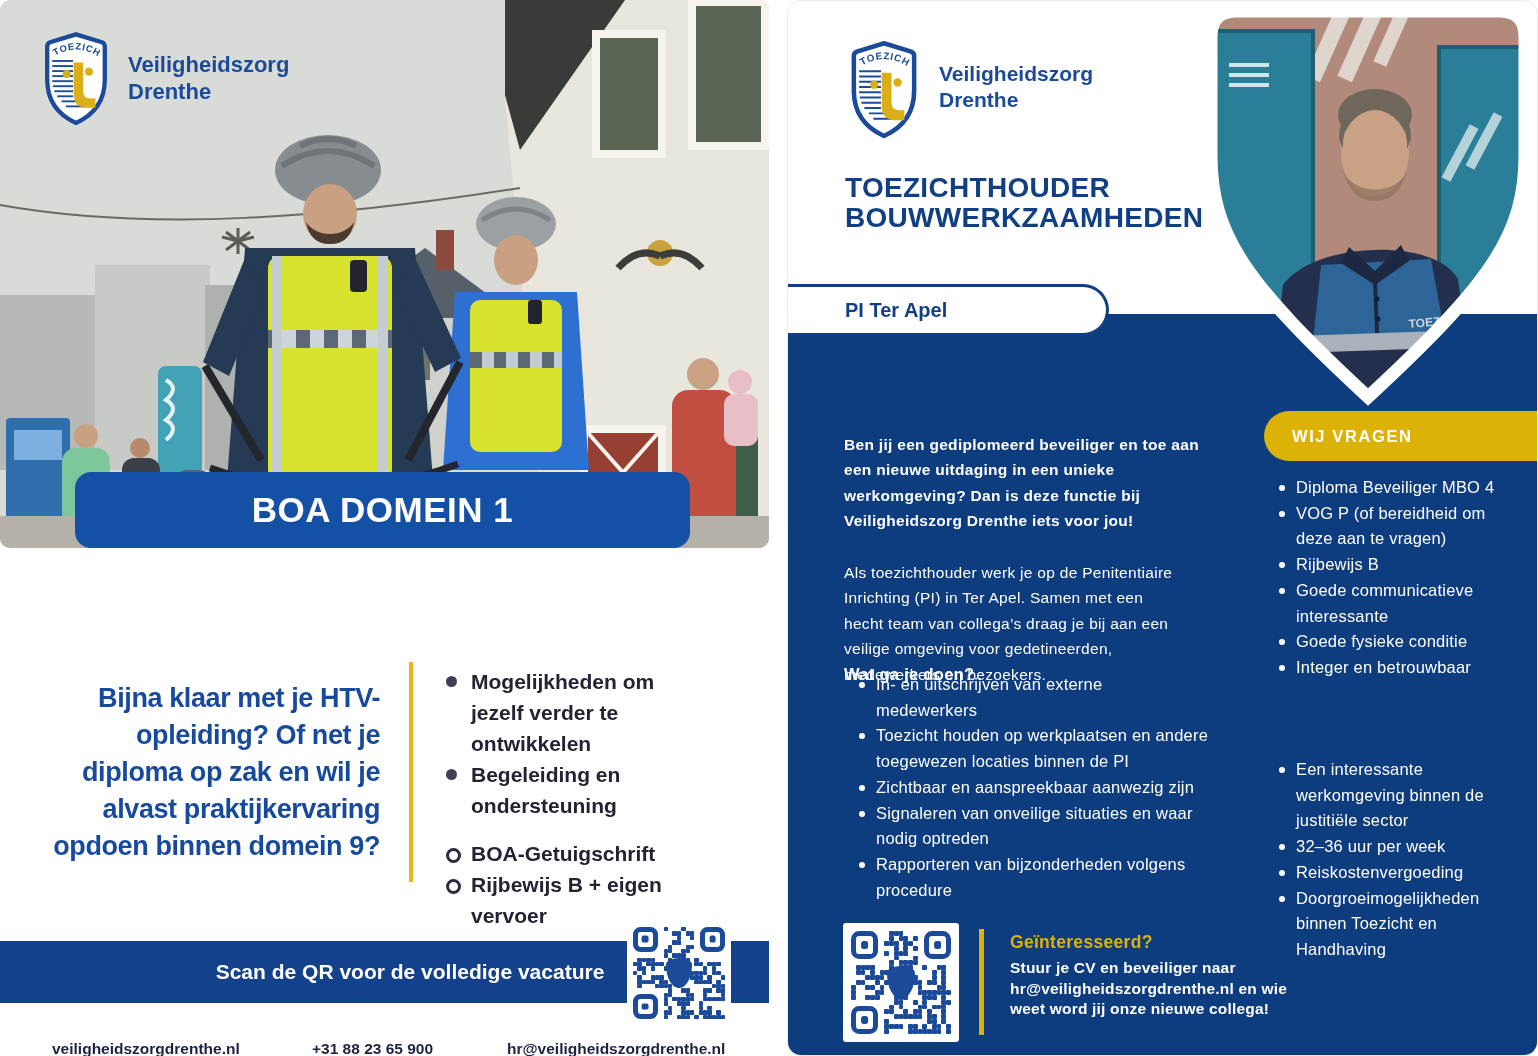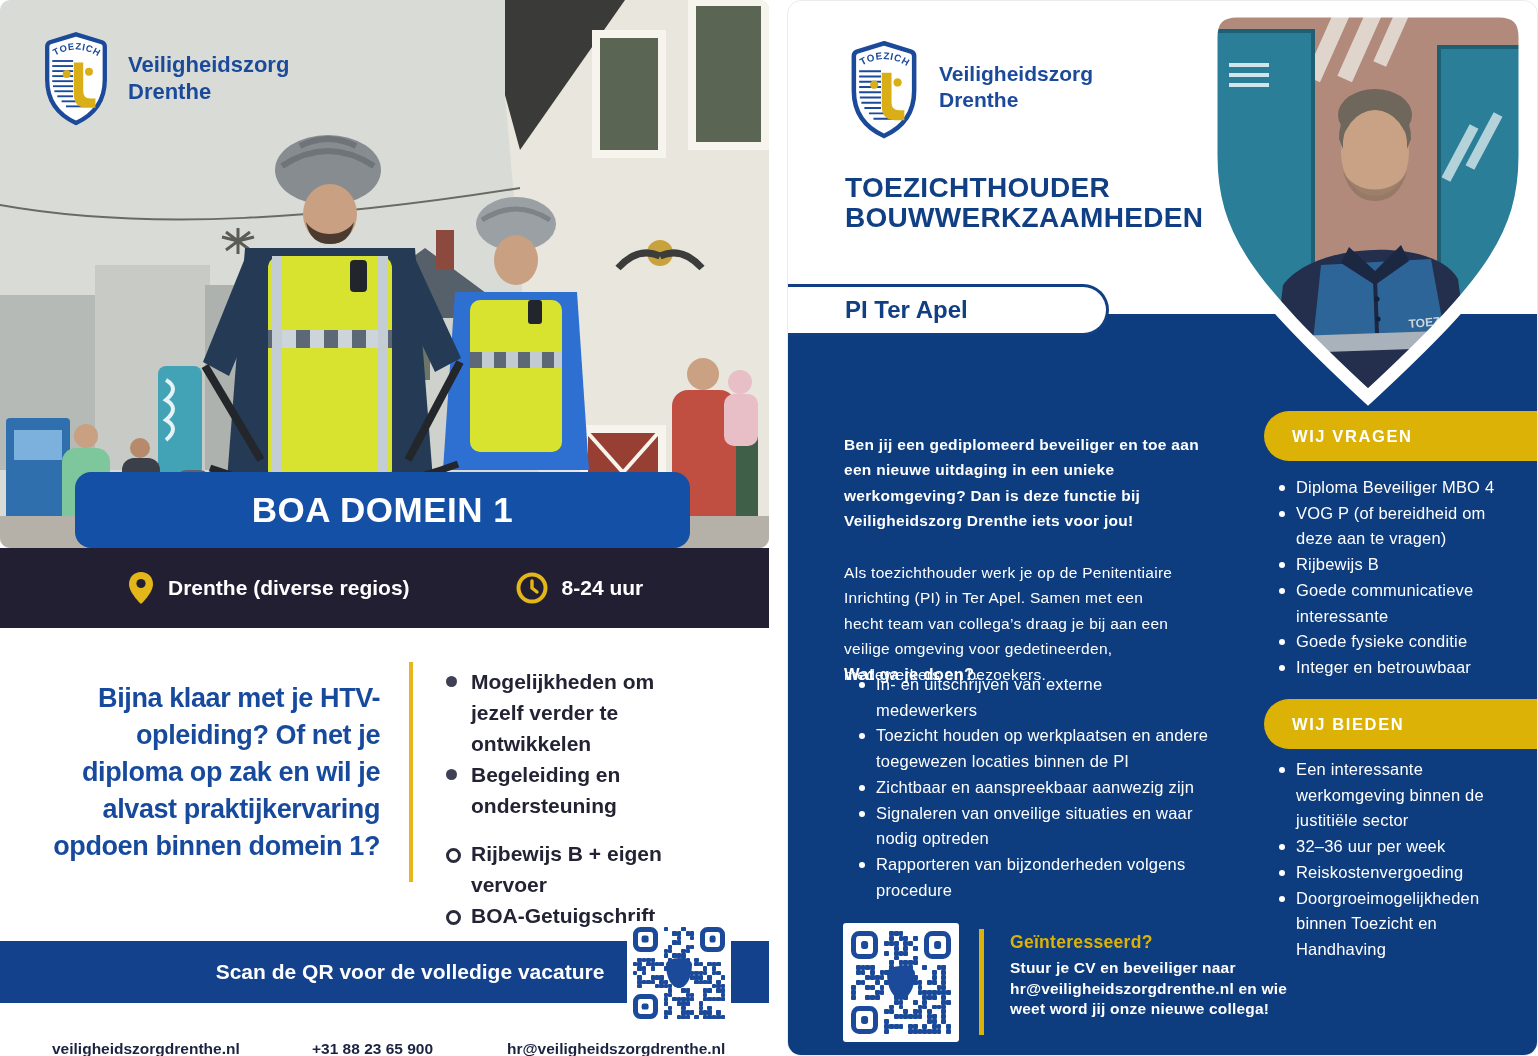--- a/index.html
+++ b/index.html
@@ -57,21 +57,21 @@
   .logo-right { left:57px; top:40px; }
   .logo-right .logo-text { font-size:21px; }
 
   .r-title { position:absolute; left:57px; top:172px; color:#113f83; font-weight:bold; font-size:28px;
     line-height:30px; letter-spacing:0.3px; white-space:pre-line; z-index:2; }
 
   .body-blue { position:absolute; left:0; top:313px; width:751px; height:743px; background:#0d3c7f; }
 
   .pill { position:absolute; left:0; top:283px; width:321px; height:52px; background:#fff;
     border:3px solid #113f83; border-left:none; border-radius:0 26px 26px 0; z-index:3;
-    display:flex; align-items:center; color:#113f83; font-weight:bold; font-size:24px; padding-left:57px; }
+    display:flex; align-items:center; color:#113f83; font-weight:bold; font-size:20px; padding-left:57px; }
 
   .photo-shield { position:absolute; left:415px; top:2px; width:330px; height:404px; z-index:2; }
 
   .intro { position:absolute; left:56px; top:405px; width:410px; color:#fff; font-size:15.5px; line-height:25.6px;
     letter-spacing:0.3px; white-space:pre-line; }
   .intro .b { font-weight:bold; }
 
   .tasks-h { position:absolute; left:56px; top:664px; color:#fff; font-weight:bold; font-size:16.5px; letter-spacing:0.3px; }
   ul.tasks { position:absolute; left:68px; top:671px; width:352px; list-style:none; }
   ul.tasks li, ul.rlist li { position:relative; padding-left:20px; color:#fff; font-size:16.5px; line-height:25.7px; letter-spacing:0.2px; }
@@ -230,52 +230,36 @@
         <circle cx="68" cy="55" r="5.5" fill="#d9ae17"></circle>
       </svg>
       <div class="logo-text">
         <div>Veiligheidszorg</div>
         <div>Drenthe</div>
       </div>
     </div>
 
     <div class="boa-banner">BOA DOMEIN 1</div>
 
-    <div class="meta-bar">
-      <div class="meta-item loc">
-        <svg width="26" height="34" viewBox="0 0 26 34">
-          <path d="M13,1 C6,1 1,6.5 1,13 C1,22 13,33 13,33 C13,33 25,22 25,13 C25,6.5 20,1 13,1 Z" fill="#e3b619"></path>
-          <circle cx="13" cy="12.5" r="4.6" fill="#221f33"></circle>
-        </svg>
-        <span>Drenthe (diverse regios)</span>
-      </div>
-      <div class="meta-item hrs">
-        <svg width="32" height="32" viewBox="0 0 32 32">
-          <circle cx="16" cy="16" r="13.5" fill="none" stroke="#e3b619" stroke-width="4"></circle>
-          <path d="M16,9 V16 L21,20" stroke="#e3b619" stroke-width="3.4" fill="none" stroke-linecap="round"></path>
-        </svg>
-        <span>8-24 uur</span>
-      </div>
-    </div>
 
     <div class="headline">Bijna klaar met je HTV-
 opleiding? Of net je
 diploma op zak en wil je
 alvast praktijkervaring
-opdoen binnen domein 1?</div>
+opdoen binnen domein 9?</div>
     <div class="v-divider"></div>
 
     <div class="benefits">
       <ul class="filled">
         <li>Mogelijkheden om jezelf verder te ontwikkelen</li>
         <li>Begeleiding en ondersteuning</li>
       </ul>
       <ul class="open">
+        <li>BOA-Getuigschrift</li>
         <li>Rijbewijs B + eigen vervoer</li>
-        <li>BOA-Getuigschrift</li>
       </ul>
     </div>
 
     <div class="qr-bar">
       <div class="qr-bar-text">Scan de QR voor de volledige vacature</div>
     </div>
     <div class="qr-left-box">
       <div class="qr">
           <div class="qr-m" style="grid-area: 1 / 8;"></div>
           <div class="qr-m" style="grid-area: 1 / 12;"></div>
@@ -531,21 +515,20 @@
     <div class="gold-pill ask-pill">WIJ VRAGEN</div>
     <ul class="rlist ask">
       <li>Diploma Beveiliger MBO 4</li>
       <li>VOG P (of bereidheid om deze aan te vragen)</li>
       <li>Rijbewijs B</li>
       <li>Goede communicatieve interessante</li>
       <li>Goede fysieke conditie</li>
       <li>Integer en betrouwbaar</li>
     </ul>
 
-    <div class="gold-pill offer-pill">WIJ BIEDEN</div>
     <ul class="rlist offer">
       <li>Een interessante werkomgeving binnen de justitiële sector</li>
       <li>32–36 uur per week</li>
       <li>Reiskostenvergoeding</li>
       <li>Doorgroeimogelijkheden binnen Toezicht en Handhaving</li>
     </ul>
 
     <div class="qr-right-box">
       <div class="qr">
           <div class="qr-m" style="grid-area: 1 / 9;"></div>

